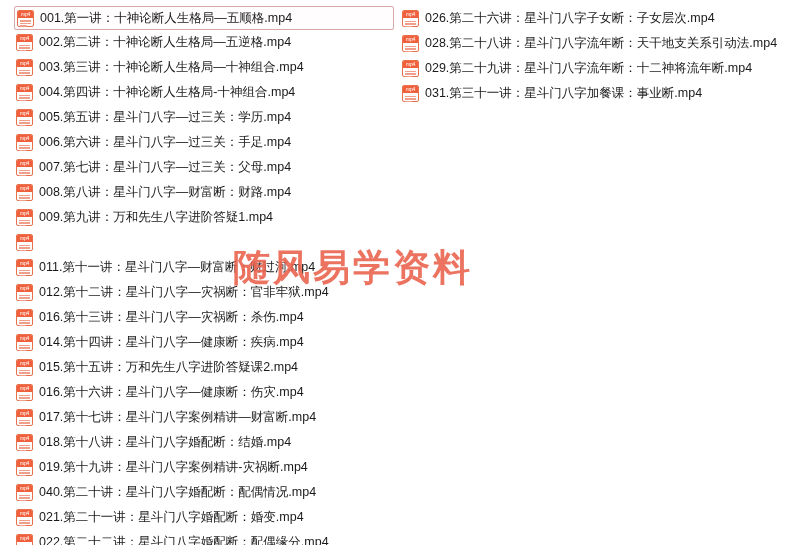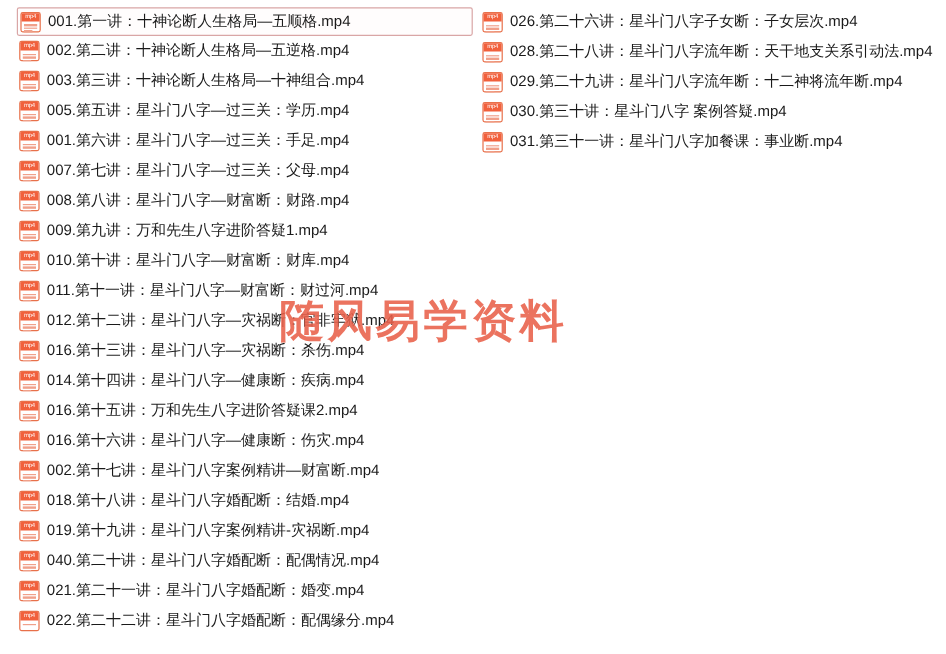--- a/index.html
+++ b/index.html
@@ -140,31 +140,41 @@
         <span class="file-name">003.第三讲：十神论断人生格局—十神组合.mp4</span>
       </div>
       <div class="file-row">
         <span class="file-icon">
           <span class="top"></span>
           <span class="label">mp4</span>
           <span class="bar1"></span>
           <span class="bar2"></span>
           <span class="bar3"></span>
         </span>
+        <span class="file-name">004.第四讲：十神论断人生格局-十神组合.mp4</span>
+      </div>
+      <div class="file-row">
+        <span class="file-icon">
+          <span class="top"></span>
+          <span class="label">mp4</span>
+          <span class="bar1"></span>
+          <span class="bar2"></span>
+          <span class="bar3"></span>
+        </span>
         <span class="file-name">005.第五讲：星斗门八字—过三关：学历.mp4</span>
       </div>
       <div class="file-row">
         <span class="file-icon">
           <span class="top"></span>
           <span class="label">mp4</span>
           <span class="bar1"></span>
           <span class="bar2"></span>
           <span class="bar3"></span>
         </span>
-        <span class="file-name">001.第六讲：星斗门八字—过三关：手足.mp4</span>
+        <span class="file-name">006.第六讲：星斗门八字—过三关：手足.mp4</span>
       </div>
       <div class="file-row">
         <span class="file-icon">
           <span class="top"></span>
           <span class="label">mp4</span>
           <span class="bar1"></span>
           <span class="bar2"></span>
           <span class="bar3"></span>
         </span>
         <span class="file-name">007.第七讲：星斗门八字—过三关：父母.mp4</span>
@@ -190,21 +200,20 @@
         <span class="file-name">009.第九讲：万和先生八字进阶答疑1.mp4</span>
       </div>
       <div class="file-row">
         <span class="file-icon">
           <span class="top"></span>
           <span class="label">mp4</span>
           <span class="bar1"></span>
           <span class="bar2"></span>
           <span class="bar3"></span>
         </span>
-        <span class="file-name">010.第十讲：星斗门八字—财富断：财库.mp4</span>
       </div>
       <div class="file-row">
         <span class="file-icon">
           <span class="top"></span>
           <span class="label">mp4</span>
           <span class="bar1"></span>
           <span class="bar2"></span>
           <span class="bar3"></span>
         </span>
         <span class="file-name">011.第十一讲：星斗门八字—财富断：财过河.mp4</span>
@@ -240,41 +249,41 @@
         <span class="file-name">014.第十四讲：星斗门八字—健康断：疾病.mp4</span>
       </div>
       <div class="file-row">
         <span class="file-icon">
           <span class="top"></span>
           <span class="label">mp4</span>
           <span class="bar1"></span>
           <span class="bar2"></span>
           <span class="bar3"></span>
         </span>
-        <span class="file-name">016.第十五讲：万和先生八字进阶答疑课2.mp4</span>
+        <span class="file-name">015.第十五讲：万和先生八字进阶答疑课2.mp4</span>
       </div>
       <div class="file-row">
         <span class="file-icon">
           <span class="top"></span>
           <span class="label">mp4</span>
           <span class="bar1"></span>
           <span class="bar2"></span>
           <span class="bar3"></span>
         </span>
         <span class="file-name">016.第十六讲：星斗门八字—健康断：伤灾.mp4</span>
       </div>
       <div class="file-row">
         <span class="file-icon">
           <span class="top"></span>
           <span class="label">mp4</span>
           <span class="bar1"></span>
           <span class="bar2"></span>
           <span class="bar3"></span>
         </span>
-        <span class="file-name">002.第十七讲：星斗门八字案例精讲—财富断.mp4</span>
+        <span class="file-name">017.第十七讲：星斗门八字案例精讲—财富断.mp4</span>
       </div>
       <div class="file-row">
         <span class="file-icon">
           <span class="top"></span>
           <span class="label">mp4</span>
           <span class="bar1"></span>
           <span class="bar2"></span>
           <span class="bar3"></span>
         </span>
         <span class="file-name">018.第十八讲：星斗门八字婚配断：结婚.mp4</span>
@@ -350,28 +359,18 @@
         <span class="file-name">029.第二十九讲：星斗门八字流年断：十二神将流年断.mp4</span>
       </div>
       <div class="file-row">
         <span class="file-icon">
           <span class="top"></span>
           <span class="label">mp4</span>
           <span class="bar1"></span>
           <span class="bar2"></span>
           <span class="bar3"></span>
         </span>
-        <span class="file-name">030.第三十讲：星斗门八字 案例答疑.mp4</span>
-      </div>
-      <div class="file-row">
-        <span class="file-icon">
-          <span class="top"></span>
-          <span class="label">mp4</span>
-          <span class="bar1"></span>
-          <span class="bar2"></span>
-          <span class="bar3"></span>
-        </span>
         <span class="file-name">031.第三十一讲：星斗门八字加餐课：事业断.mp4</span>
       </div>
     </div>
 
   <div id="watermark">随风易学资料</div>
 </div>
 
 </body></html>

